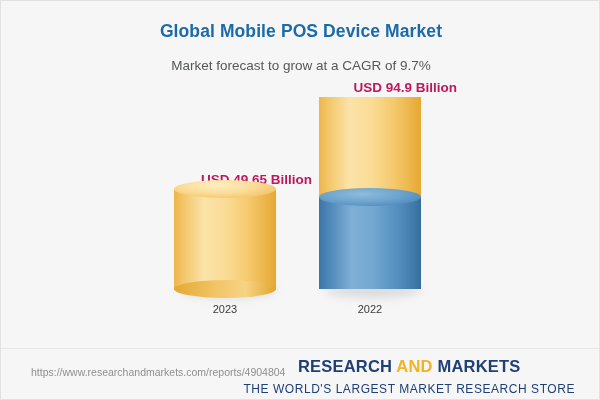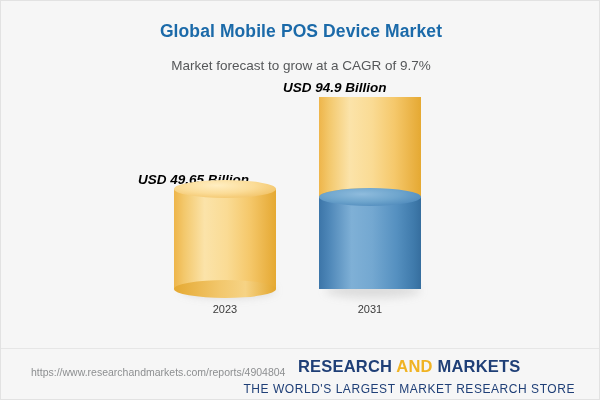--- a/index.html
+++ b/index.html
@@ -59,26 +59,25 @@
     bottom: 36px;
     width: 130px;
   }
   .bar-group.g2023 { left: 159px; }
   .bar-group.g2030 { left: 304px; }
 
   .value-label {
     position: absolute;
     left: -22px;
     width: 174px;
-    text-align: left;
+    text-align: right;
     font-size: 13.5px;
     font-weight: bold;
-    color: #000000;
-    white-space: nowrap;
-    font-style: italic;
+    color: #be185d;
+    white-space: nowrap;
   }
   .g2023 .value-label { bottom: 126px; }
   .g2030 .value-label { bottom: 218px; }
 
   .cyl {
     position: absolute;
     bottom: 24px;
     left: 14px;
     width: 102px;
   }
@@ -228,21 +227,21 @@
         <div class="cyl-shadow"></div>
         <div class="seg gold" style="height:100px;">
           <div class="body"></div>
           <div class="bottomcap"></div>
         </div>
         <div class="seg blue" style="height:92px;">
           <div class="body"></div>
           <div class="cap"></div>
         </div>
       </div>
-      <div class="year-label">2031</div>
+      <div class="year-label">2022</div>
     </div>
 
   </div>
 
   <div class="footer">
     <div class="footer-url">https://www.researchandmarkets.com/reports/4904804</div>
     <div class="logo">
       <div class="logo-main"><span>RESEARCH </span><span class="logo-and">AND</span><span> MARKETS</span></div>
       <div class="logo-tag">THE WORLD'S LARGEST MARKET RESEARCH STORE</div>
     </div>

